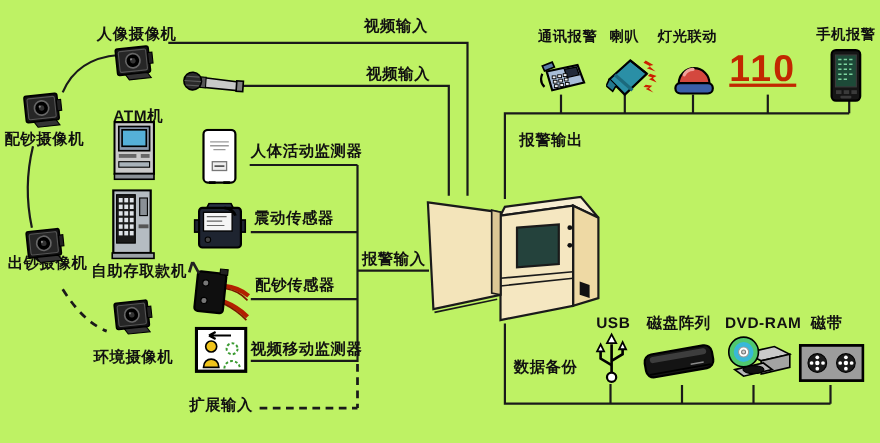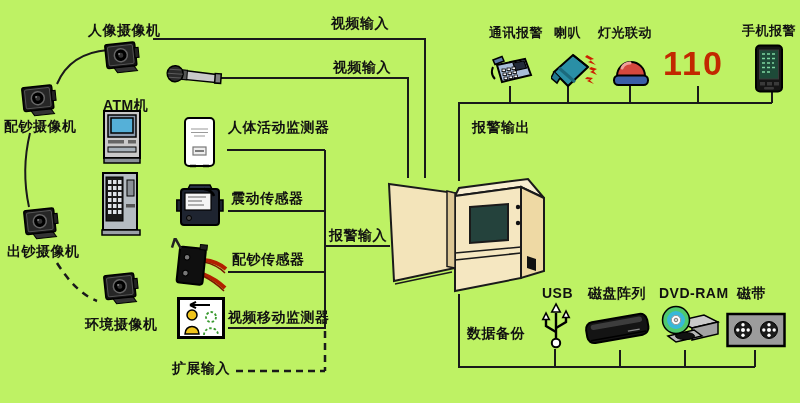--- a/index.html
+++ b/index.html
@@ -12,21 +12,21 @@
     position:absolute;font-weight:bold;font-size:14px;color:#111;
     white-space:nowrap;letter-spacing:.5px;line-height:1.1;
   }
   .lbl.small{font-size:13px;}
   .center-lbl{
     position:absolute;font-weight:bold;font-size:13.5px;color:#111;
     text-align:center;line-height:17px;white-space:nowrap;
   }
   .num110{
     position:absolute;font-weight:bold;font-size:34px;color:#c22800;
-    letter-spacing:2px;font-family:"Liberation Sans",sans-serif;
+    letter-spacing:2px;font-family:"Liberation Sans",sans-serif;text-decoration:underline;
   }
   .icon{position:absolute;}
   .icon svg{display:block;}
 </style>
 </head>
 <body>
 
 <div id="canvas">
 
   <svg class="wires" width="800" height="403" viewBox="0 0 800 403">
@@ -74,26 +74,27 @@
       <circle cx="518" cy="207" r="2.2" fill="#111" stroke="none"></circle>
       <circle cx="518" cy="223" r="2.2" fill="#111" stroke="none"></circle>
       <path d="M455,253 L521,247" stroke-width="1.5"></path>
       <path d="M455,260 L521,253" stroke-width="1.5"></path>
       <path d="M527,256 L536,259 L536,271 L527,268 Z" fill="#111" stroke="none"></path>
     </g>
   </svg>
 
   <div class="lbl" style="left:88px;top:23px">人像摄像机</div>
   <div class="lbl" style="left:4px;top:119px">配钞摄像机</div>
-  <div class="lbl" style="left:7px;top:244px">出钞摄像机</div>
+  <div class="lbl" style="left:7px;top:232px">出钞摄像机</div>
   <div class="lbl" style="left:85px;top:317px">环境摄像机</div>
   <div class="lbl" style="left:103px;top:98px">ATM机</div>
+  <div class="lbl" style="left:83px;top:239px">自助存取款机</div>
   <div class="lbl" style="left:331px;top:16px">视频输入</div>
   <div class="lbl" style="left:333px;top:60px">视频输入</div>
-  <div class="lbl" style="left:228px;top:120px">人体活动监测器</div>
+  <div class="lbl" style="left:228px;top:130px">人体活动监测器</div>
   <div class="lbl" style="left:231px;top:191px">震动传感器</div>
   <div class="lbl" style="left:232px;top:252px">配钞传感器</div>
   <div class="lbl" style="left:228px;top:310px">视频移动监测器</div>
   <div class="lbl" style="left:329px;top:228px">报警输入</div>
   <div class="lbl" style="left:172px;top:361px">扩展输入</div>
   <div class="lbl" style="left:472px;top:120px">报警输出</div>
   <div class="lbl small" style="left:489px;top:26px">通讯报警</div>
   <div class="lbl small" style="left:554px;top:26px">喇叭</div>
   <div class="lbl small" style="left:598px;top:26px">灯光联动</div>
   <div class="num110" style="left:663px;top:44px">110</div>

